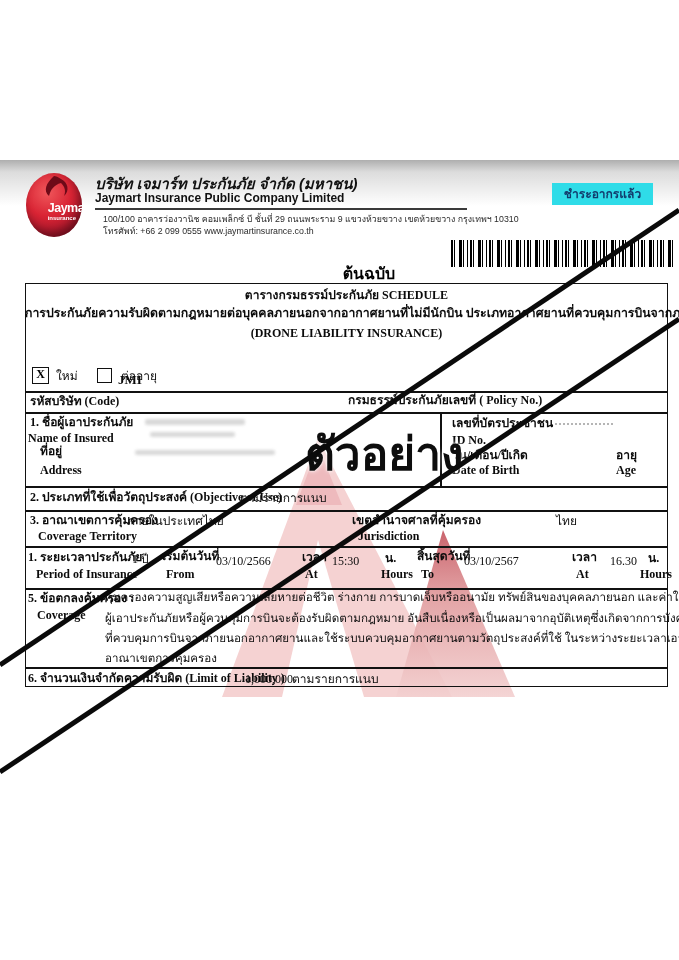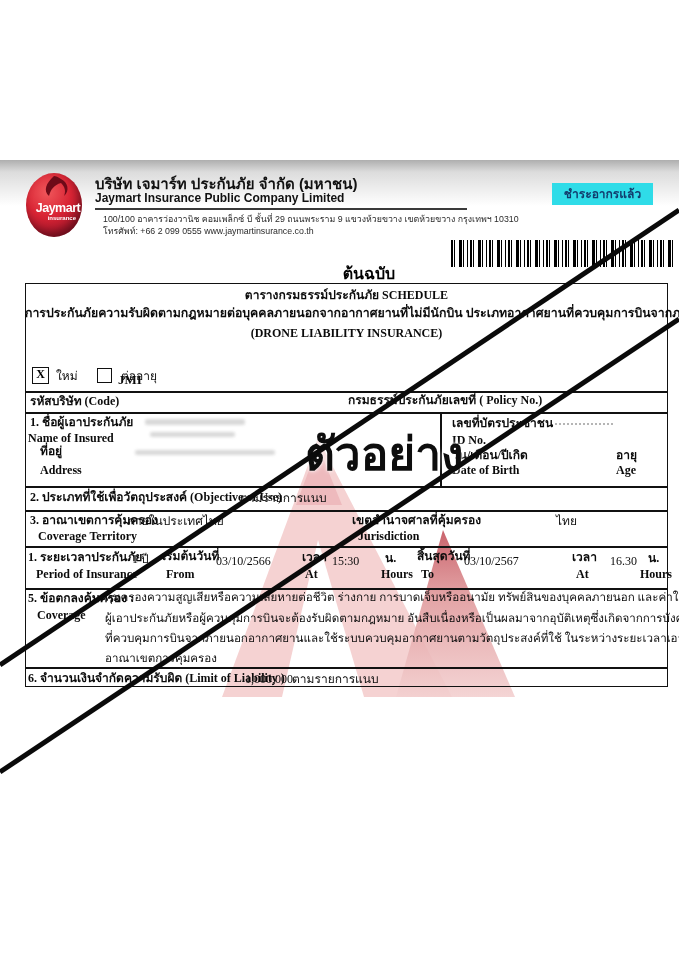--- a/index.html
+++ b/index.html
@@ -6,26 +6,26 @@
   .page{position:relative;width:679px;height:960px;background:#fff;overflow:hidden;
         font-family:"Liberation Serif","DejaVu Serif",serif;}
   .abs{position:absolute;}
   
   .letterhead{left:0;top:160px;width:679px;height:85px;
       background:linear-gradient(#aeaeae,#dcdcdc 12px,#ffffff 46px);}
   .logo{left:26px;top:13px;width:56px;height:64px;border-radius:50%;
       background:radial-gradient(circle at 38% 30%, #f0575b 0%, #d92434 42%, #a3152a 78%, #7c0c1c 100%);
       box-shadow:inset -3px -5px 8px rgba(0,0,0,.35);}
   .logo-swoosh{left:8px;top:2px;width:40px;height:28px;}
-  .logo-word{left:4px;top:28px;width:56px;text-align:center;color:#fff;
+  .logo-word{left:16px;top:28px;width:56px;text-align:center;color:#fff;
       font-family:"Liberation Sans","DejaVu Sans",sans-serif;font-weight:bold;font-size:12.5px;letter-spacing:-.5px;}
   .logo-sub{left:0;top:42px;width:50px;text-align:right;color:#fff;
       font-family:"Liberation Sans","DejaVu Sans",sans-serif;font-weight:bold;font-size:6px;}
   .co-th{left:95px;top:12px;font-family:"Liberation Sans","DejaVu Sans",sans-serif;
-      font-weight:bold;font-size:15px;color:#111;white-space:nowrap;}
+      font-weight:bold;font-size:15px;color:#111;white-space:nowrap;font-style:italic;}
   .co-en{left:95px;top:31px;font-family:"Liberation Sans","DejaVu Sans",sans-serif;
       font-weight:bold;font-size:12px;color:#111;white-space:nowrap;}
   .co-rule{left:95px;top:48px;width:372px;height:2px;background:#3a3a3a;}
   .addr{left:95px;font-family:"Liberation Sans","DejaVu Sans",sans-serif;font-size:8.8px;color:#2a2a2a;white-space:nowrap;margin-left:8px;}
   .badge{left:552px;top:11px;width:101px;height:22px;background:#2fdce8;
       color:#123c6d;font-weight:bold;font-size:12px;text-align:center;line-height:22px;white-space:nowrap;margin-top:12px;}
   
   .barcode{left:451px;top:240px;width:225px;height:27px;background:
      repeating-linear-gradient(90deg,#000 0 2px,#fff 2px 3px,#000 3px 4px,#fff 4px 8px,
        #000 8px 11px,#fff 11px 12px,#000 12px 13px,#fff 13px 16px,#000 16px 17px,#fff 17px 19px);}

